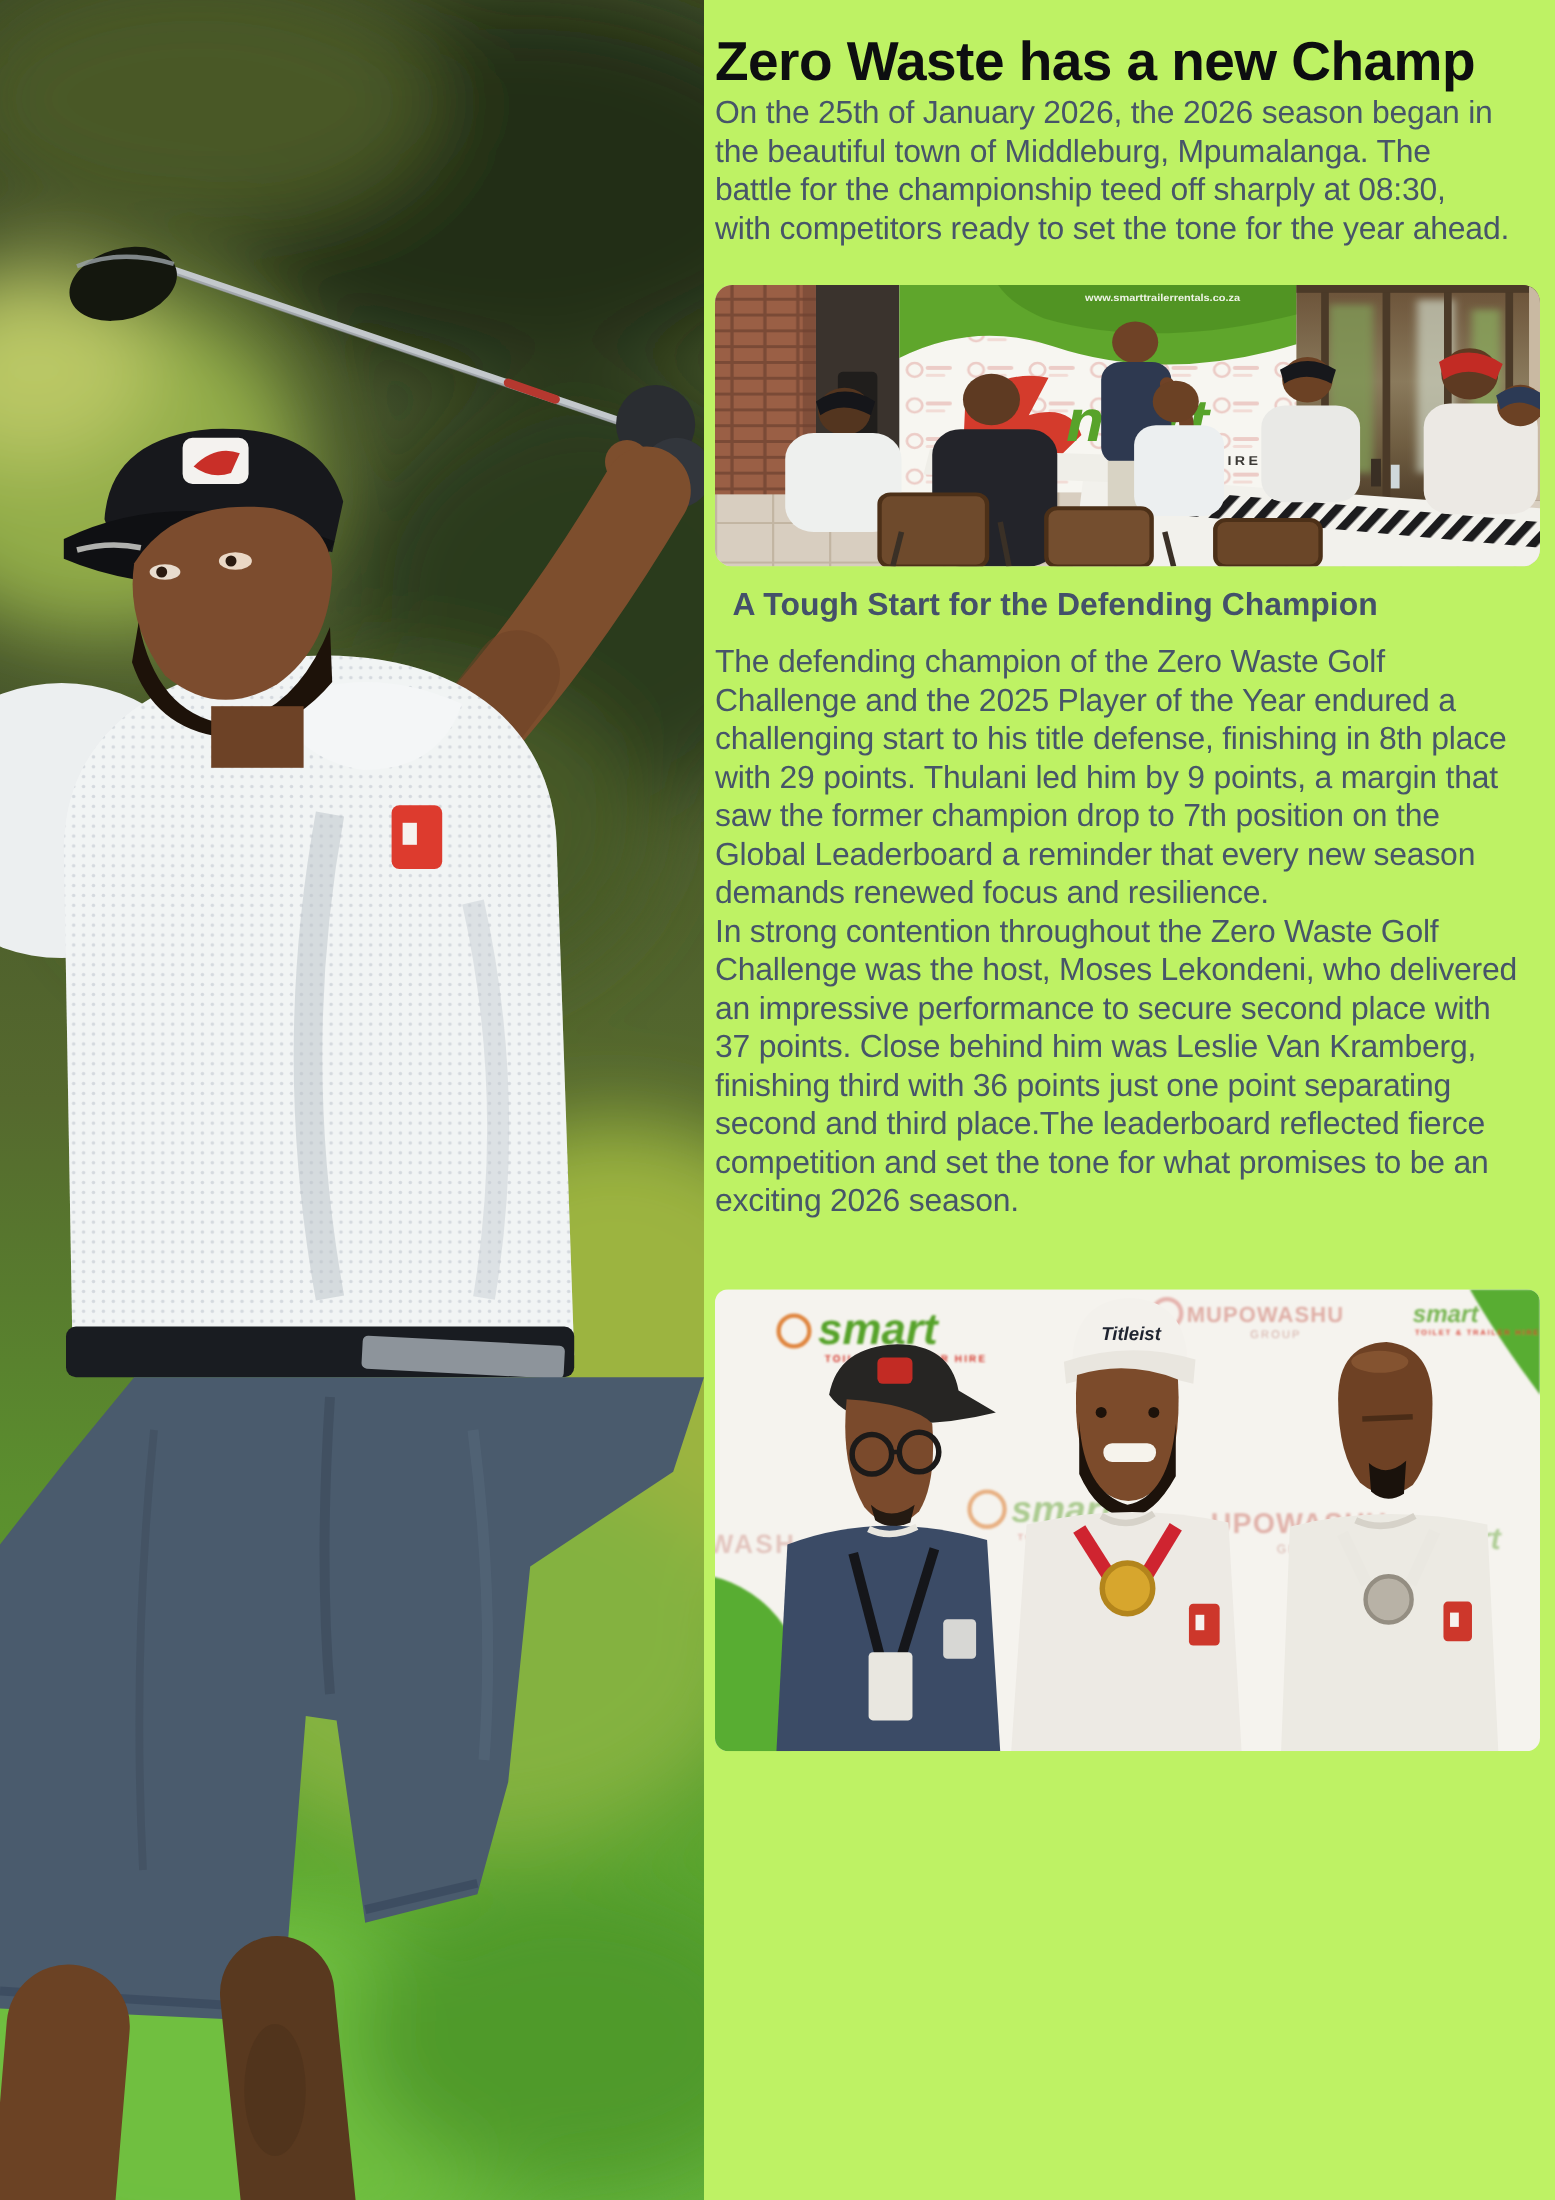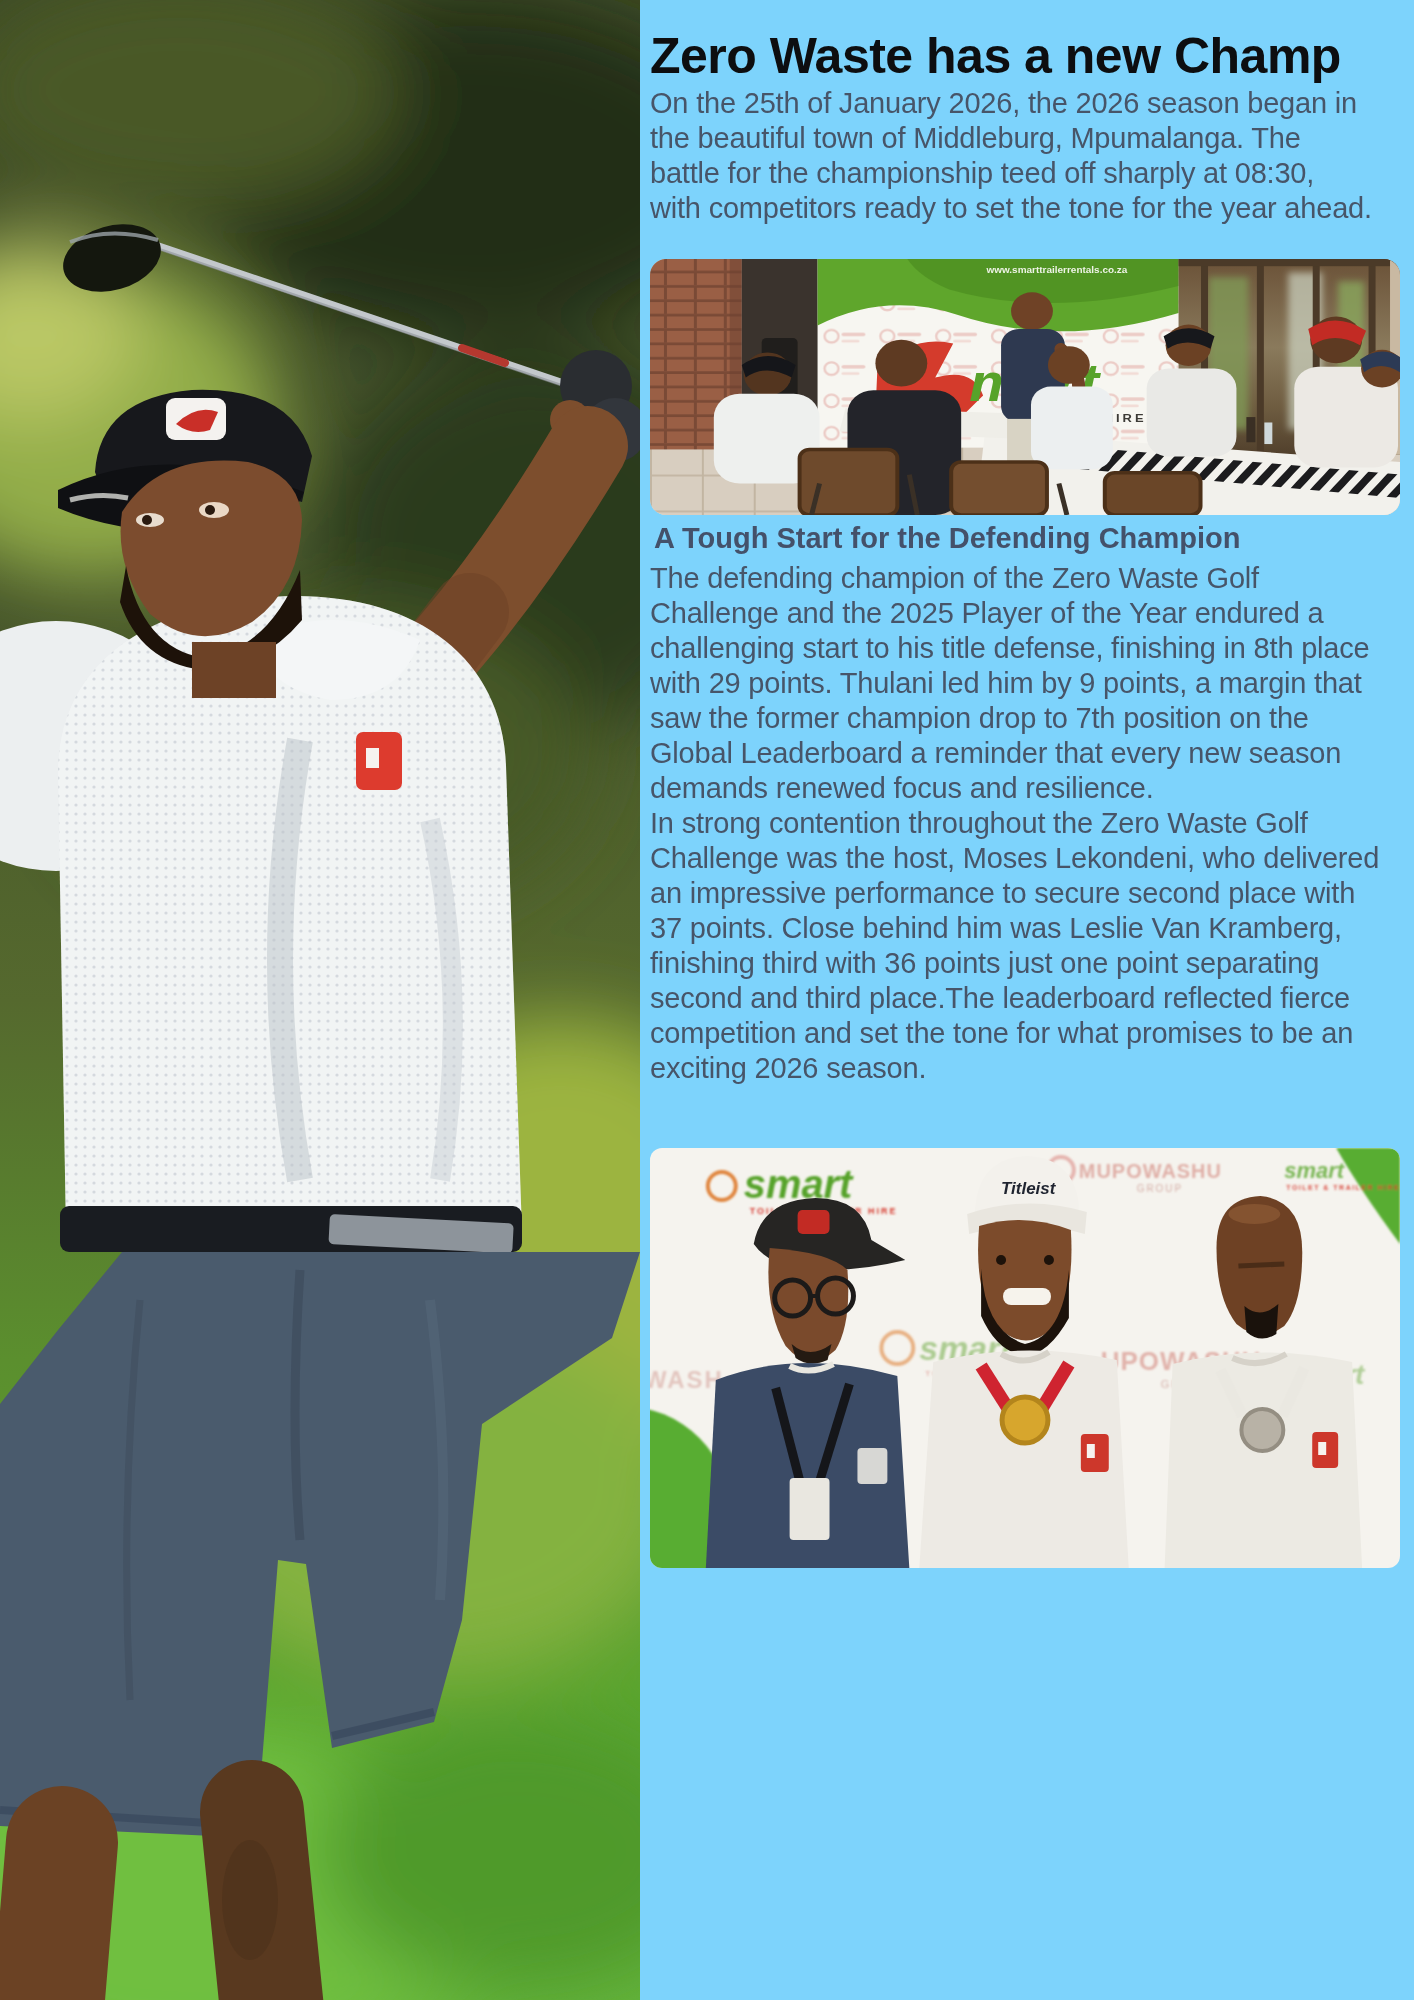--- a/index.html
+++ b/index.html
@@ -1,23 +1,23 @@
 <!DOCTYPE html>
 <html><head>
 <meta charset="utf-8">
 <style>
   html,body{margin:0;padding:0;background:#ffffff;}
-  .page{position:relative;width:1414px;height:2000px;overflow:hidden;background:#7dd3fc;
+  .page{position:relative;width:1414px;height:2000px;overflow:hidden;background:#bef264;
         font-family:"Liberation Sans",sans-serif;}
   .hero{position:absolute;left:0;top:0;width:640px;height:2000px;overflow:hidden;}
   .hero svg{display:block;width:640px;height:2000px;}
   .article{position:absolute;left:646px;top:0;width:768px;box-sizing:border-box;padding:0 14px 0 4px;}
   h1.title{margin:26px 0 0;font-size:50px;line-height:60px;font-weight:bold;color:#0d0e10;letter-spacing:-0.5px;}
   p.body{margin:0;font-size:29px;line-height:35px;color:#475569;white-space:pre-line;letter-spacing:-0.2px;}
-  h3.sub{margin:4px;font-size:29px;line-height:38px;font-weight:bold;color:#44516a;}
+  h3.sub{margin:16px;font-size:29px;line-height:38px;font-weight:bold;color:#44516a;}
   .p1{margin-top:32px;}
   .figure1{margin-top:33px;height:256px;border-radius:16px;overflow:hidden;position:relative;}
   .p2{margin-top:30px;}
   .h-defending{margin-top:44px;}
   .p3{margin-top:40px;}
   .h-contenders{margin-top:44px;}
   .p4{margin-top:44px;}
   .figure2{margin-top:62px;height:420px;border-radius:12px;overflow:hidden;position:relative;}
   .figure1 svg,.figure2 svg{display:block;width:100%;height:100%;}
 </style>

